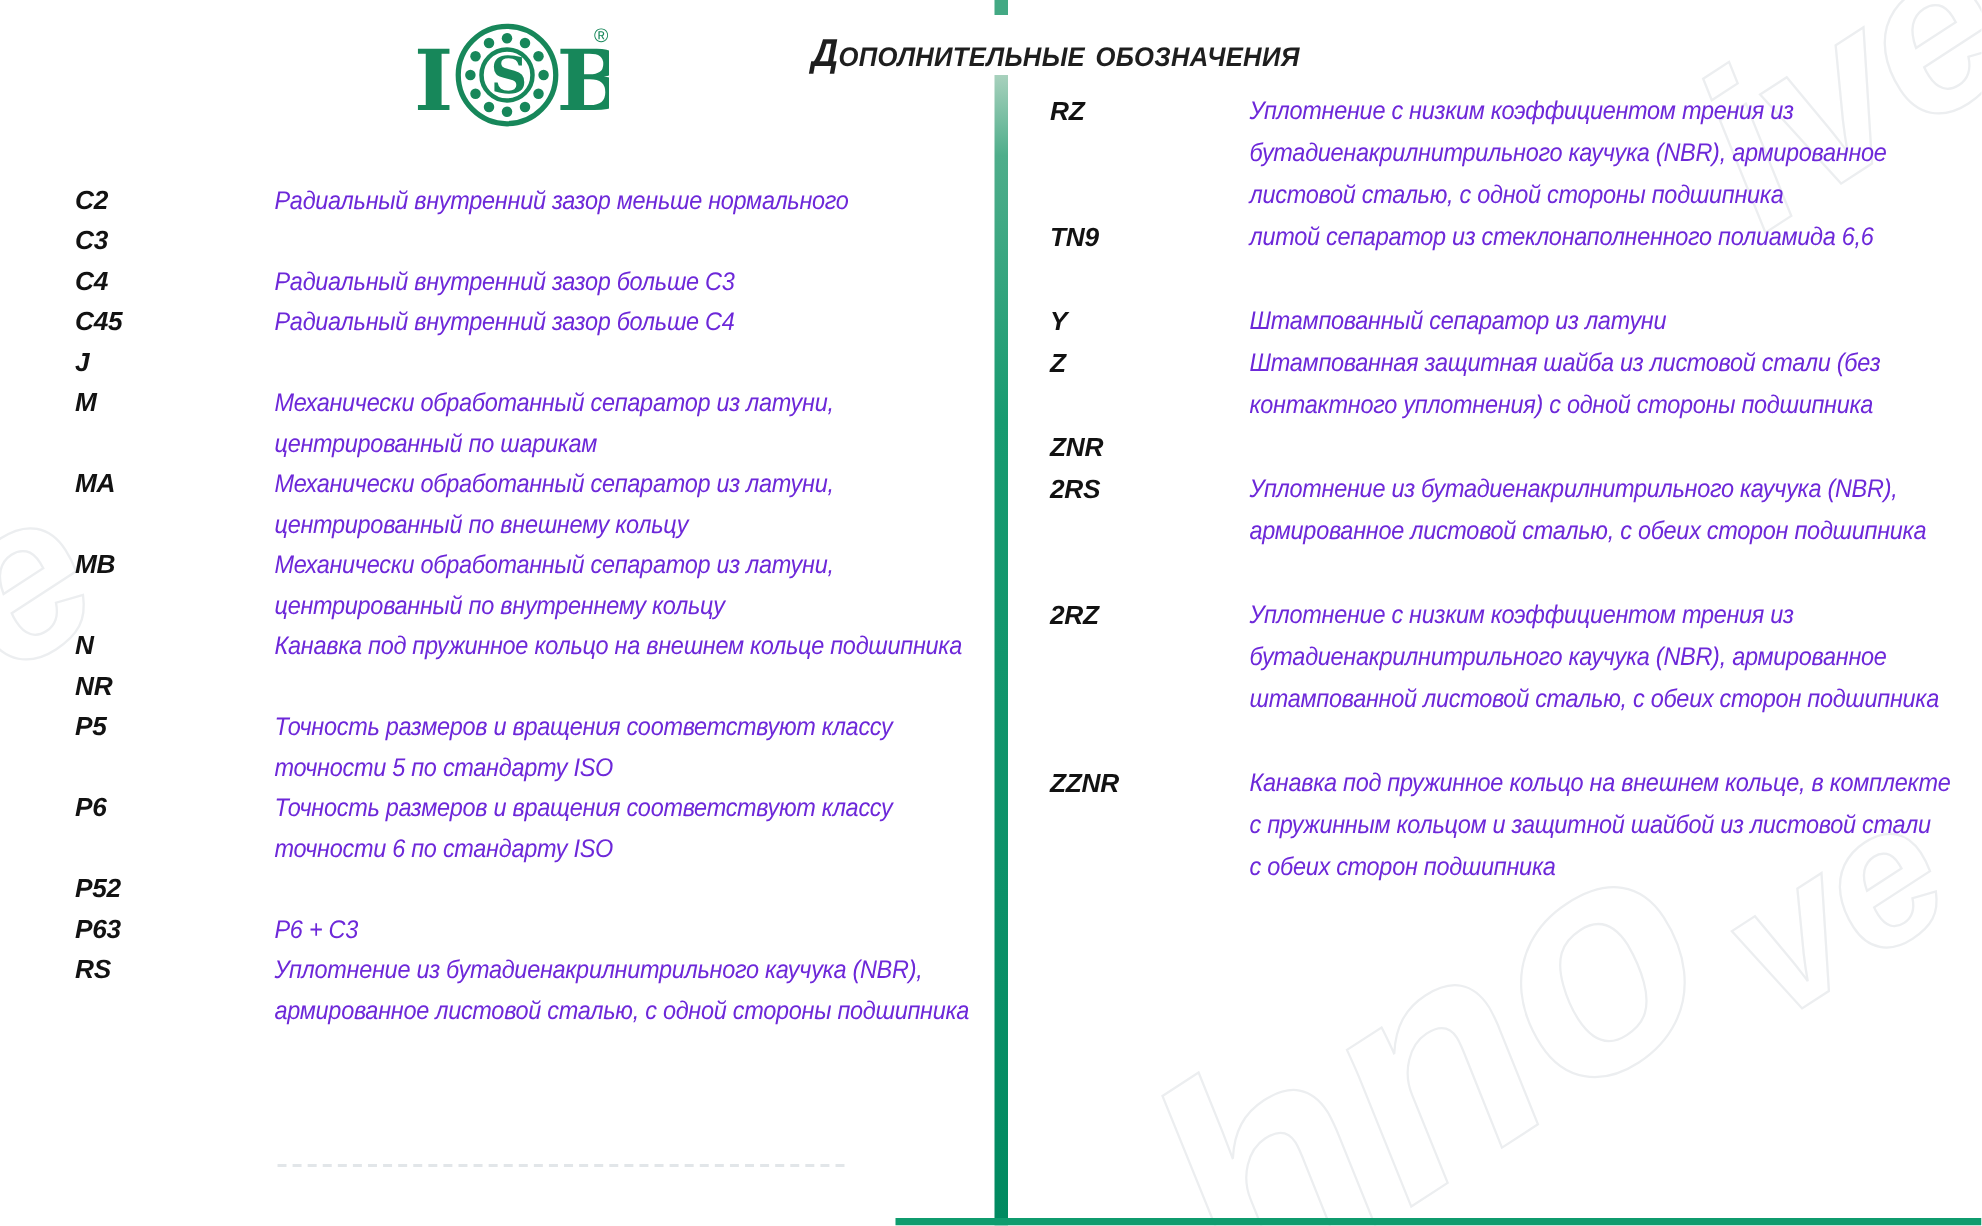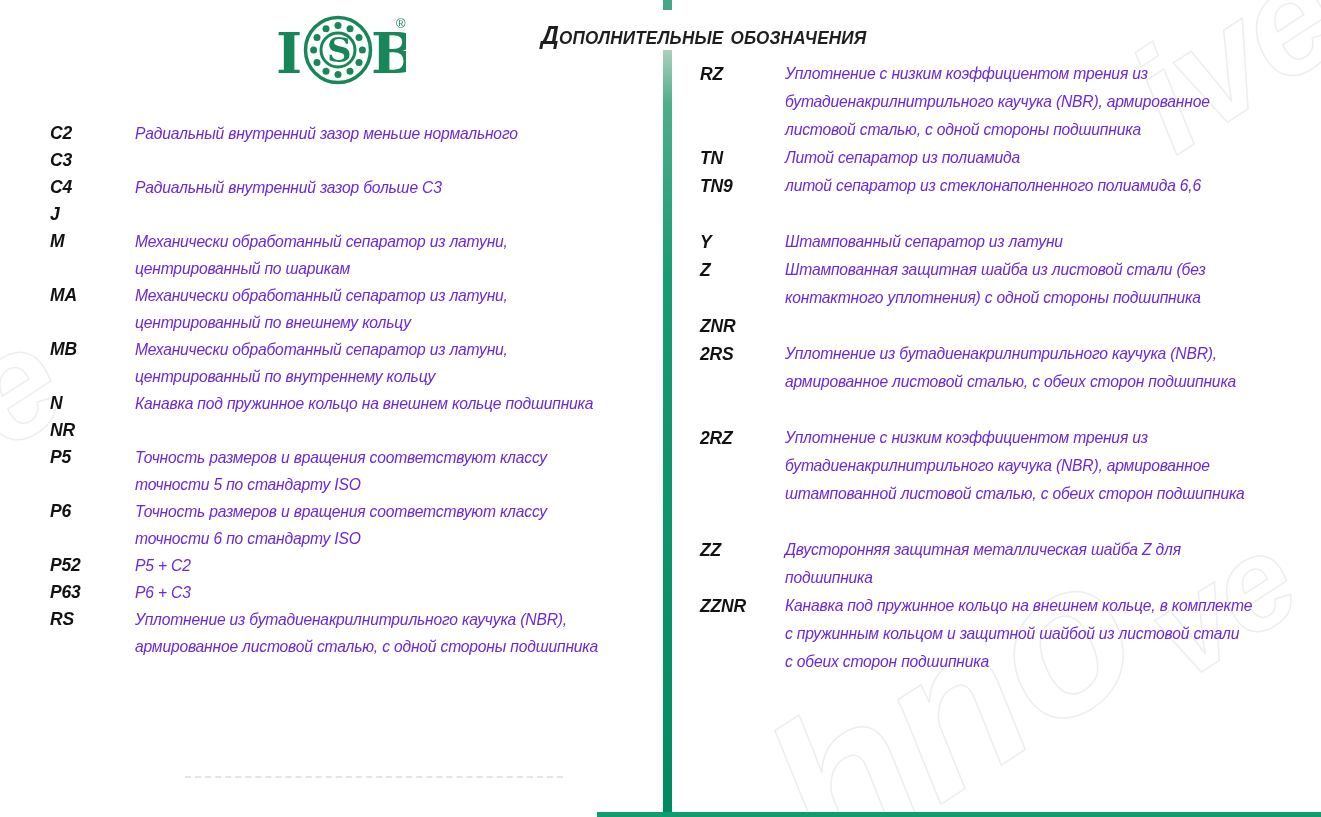--- a/index.html
+++ b/index.html
@@ -26,21 +26,21 @@
     background:linear-gradient(180deg,#a8d1bd 0%,#4fae8b 7%,#179b70 30%,#0b9168 72%,#008a60 100%);
   }
   .bottom-line{position:absolute;left:597px;bottom:0;width:724px;height:5px;background:#0f9c6e;}
   .faded-dashes{position:absolute;left:185px;top:776px;width:378px;height:0;
     border-top:2px dashed #ccd2d8;opacity:.55;}
 
   
   .def-list{position:absolute;}
   .def-list.left{left:50px;top:120px;width:566px;--lh:27px;}
   .def-list.right{left:700px;top:60px;width:600px;--lh:28px;}
-  .row{display:flex;align-items:flex-start;}
+  .row{display:flex;align-items:flex-start;gap:48px;}
   .row.blank{height:var(--lh);}
   .code{
     flex:0 0 85px;line-height:var(--lh);
     font-style:italic;font-weight:bold;font-size:17.5px;color:#121212;
     letter-spacing:-.2px;
   }
   .desc{flex:1;color:#6d28d9;}
   .line{
     line-height:var(--lh);font-style:italic;font-size:17px;letter-spacing:-.2px;
     transform:scaleX(.92);transform-origin:left top;white-space:nowrap;
@@ -113,20 +113,26 @@
     <div class="row">
       <div class="code">C3</div>
     </div>
     <div class="row">
       <div class="code">C4</div>
       <div class="desc">
         <div class="line">Радиальный внутренний зазор больше C3</div>
       </div>
     </div>
     <div class="row">
+      <div class="code">C45</div>
+      <div class="desc">
+        <div class="line">Радиальный внутренний зазор больше C4</div>
+      </div>
+    </div>
+    <div class="row">
       <div class="code">J</div>
     </div>
     <div class="row">
       <div class="code">M</div>
       <div class="desc">
         <div class="line">Механически обработанный сепаратор из латуни,</div>
         <div class="line">центрированный по шарикам</div>
       </div>
     </div>
     <div class="row">
@@ -161,23 +167,20 @@
     </div>
     <div class="row">
       <div class="code">P6</div>
       <div class="desc">
         <div class="line">Точность размеров и вращения соответствуют классу</div>
         <div class="line">точности 6 по стандарту ISO</div>
       </div>
     </div>
     <div class="row">
       <div class="code">P52</div>
-      <div class="desc">
-        <div class="line">P5 + C2</div>
-      </div>
     </div>
     <div class="row">
       <div class="code">P63</div>
       <div class="desc">
         <div class="line">P6 + C3</div>
       </div>
     </div>
     <div class="row">
       <div class="code">RS</div>
       <div class="desc">
@@ -189,26 +192,20 @@
 <div class="def-list right">
     <div class="row">
       <div class="code">RZ</div>
       <div class="desc">
         <div class="line">Уплотнение с низким коэффициентом трения из</div>
         <div class="line">бутадиенакрилнитрильного каучука (NBR), армированное</div>
         <div class="line">листовой сталью, с одной стороны подшипника</div>
       </div>
     </div>
     <div class="row">
-      <div class="code">TN</div>
-      <div class="desc">
-        <div class="line">Литой сепаратор из полиамида</div>
-      </div>
-    </div>
-    <div class="row">
       <div class="code">TN9</div>
       <div class="desc">
         <div class="line">литой сепаратор из стеклонаполненного полиамида 6,6</div>
       </div>
     </div>
     <div class="row blank">
       <div class="code"></div>
       <div class="desc"></div>
     </div>
     <div class="row">
@@ -244,27 +241,20 @@
         <div class="line">Уплотнение с низким коэффициентом трения из</div>
         <div class="line">бутадиенакрилнитрильного каучука (NBR), армированное</div>
         <div class="line">штампованной листовой сталью, с обеих сторон подшипника</div>
       </div>
     </div>
     <div class="row blank">
       <div class="code"></div>
       <div class="desc"></div>
     </div>
     <div class="row">
-      <div class="code">ZZ</div>
-      <div class="desc">
-        <div class="line">Двусторонняя защитная металлическая шайба Z для</div>
-        <div class="line">подшипника</div>
-      </div>
-    </div>
-    <div class="row">
       <div class="code">ZZNR</div>
       <div class="desc">
         <div class="line">Канавка под пружинное кольцо на внешнем кольце, в комплекте</div>
         <div class="line">с пружинным кольцом и защитной шайбой из листовой стали</div>
         <div class="line">с обеих сторон подшипника</div>
       </div>
     </div>
   </div>
 
 </body></html>

